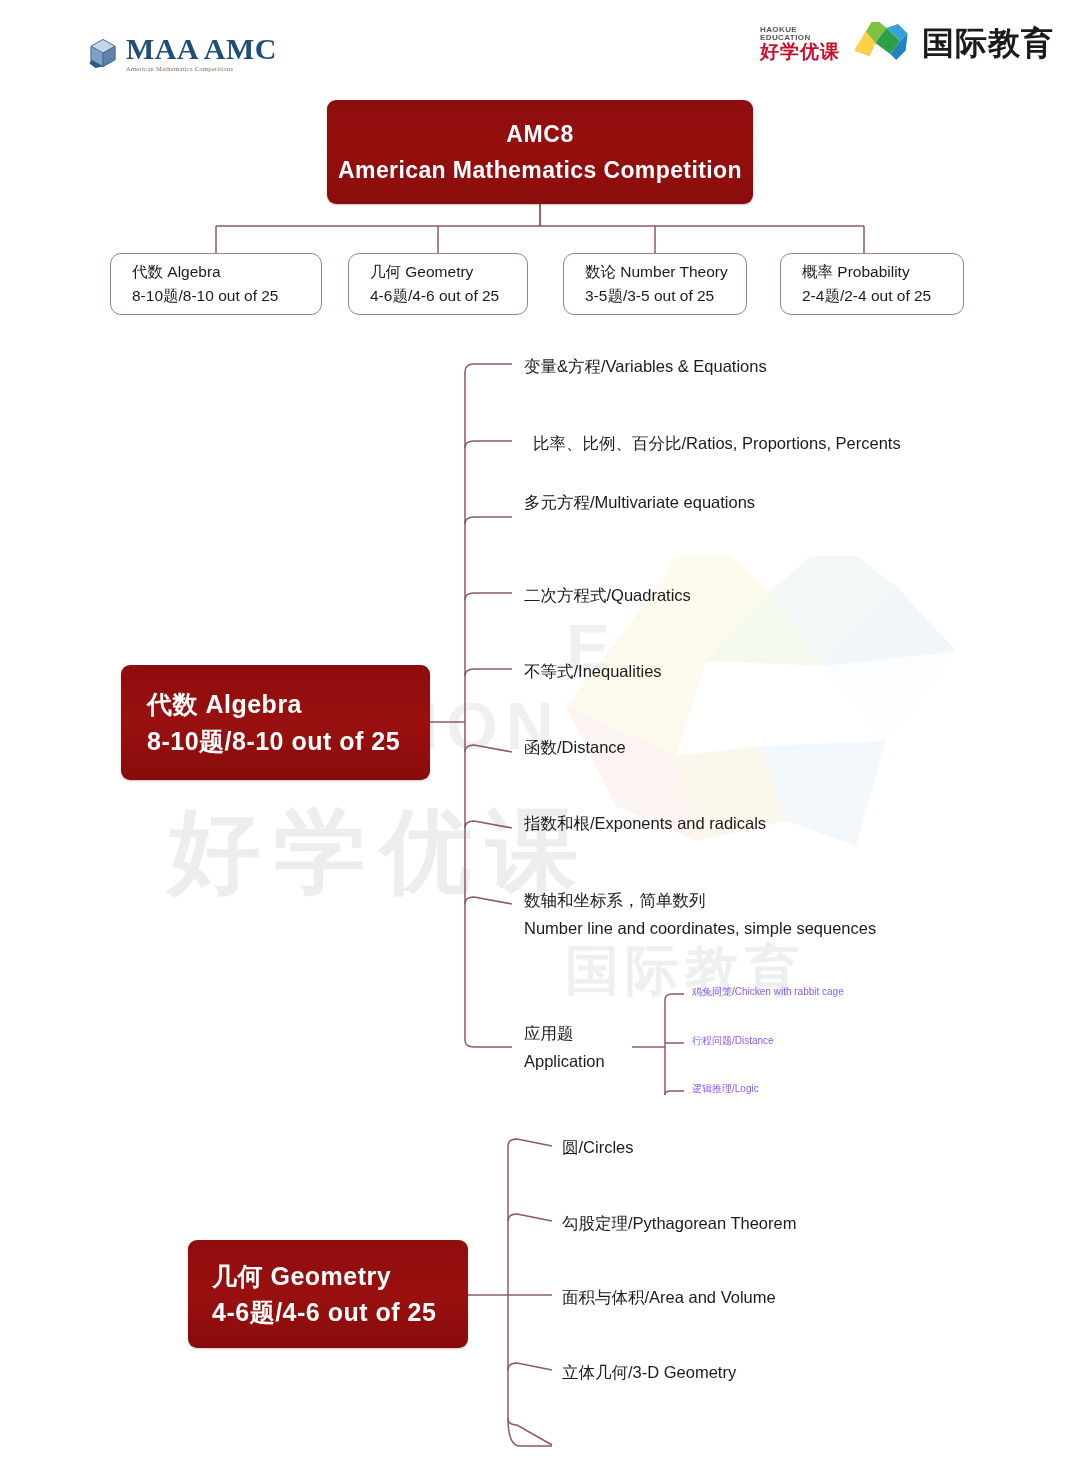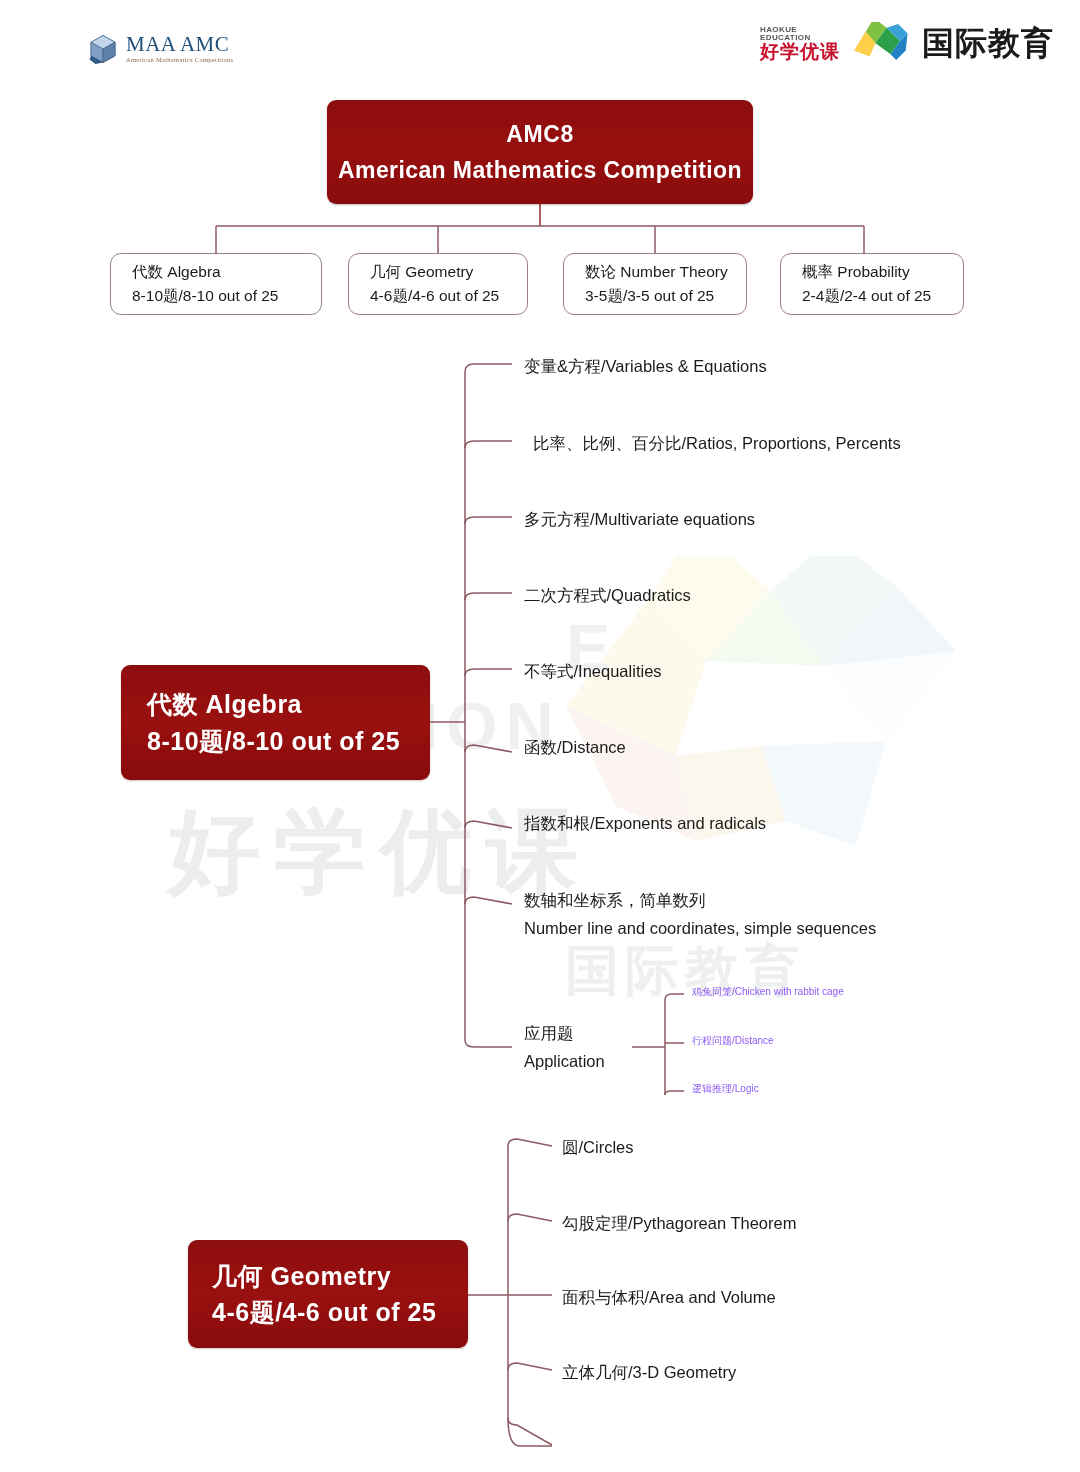--- a/index.html
+++ b/index.html
@@ -35,21 +35,21 @@
   .wm-en2{
     position:absolute;left:420px;top:688px;
     font-size:66px;font-weight:bold;letter-spacing:8px;
     color:#f0f0f0;white-space:nowrap;
   }
 
   
   #hdr-left{position:absolute;left:88px;top:34px;display:flex;align-items:center;gap:8px;z-index:5;}
   .maa-mark{width:30px;height:30px;flex:none;}
   .maa-txt{display:flex;flex-direction:column;line-height:1;}
-  .maa-txt .t1{font-family:"Liberation Serif",serif;font-weight:normal;font-size:21px;color:#1f4e79;letter-spacing:.5px;}
+  .maa-txt .t1{font-family:"Liberation Serif",serif;font-weight:bold;font-size:30px;color:#1f4e79;letter-spacing:.5px;}
   .maa-txt .t2{font-family:"Liberation Serif",serif;font-size:6.5px;color:#8a6a4a;letter-spacing:.3px;margin-top:2px;}
 
   #hdr-right{position:absolute;right:26px;top:22px;display:flex;align-items:center;gap:12px;z-index:5;}
   .hk-block{display:flex;flex-direction:column;align-items:flex-start;line-height:1.05;}
   .hk-en{font-size:8px;color:#555;letter-spacing:.4px;font-weight:bold;}
   .hk-cn{font-size:19px;color:#c8102e;font-weight:bold;letter-spacing:1px;font-family:"DejaVu Sans",sans-serif;}
   .hk-ribbon{width:58px;height:38px;margin-bottom:6px;}
   .gj-cn{font-size:32px;font-weight:bold;color:#1b1b1b;letter-spacing:1px;font-family:"DejaVu Sans",sans-serif;}
 
   
@@ -225,21 +225,21 @@
     <div class="cl">2-4题/2-4 out of 25</div>
   </div>
 
   <div class="node big-red alg-box">
     <div class="rl">代数 Algebra</div>
     <div class="rl">8-10题/8-10 out of 25</div>
   </div>
 
   <div class="leaf" style="left:524px;top:353px;">变量&amp;方程/Variables &amp; Equations</div>
   <div class="leaf" style="left:524px;top:430px;margin-left:9px;">比率、比例、百分比/Ratios, Proportions, Percents</div>
-  <div class="leaf" style="left:524px;top:506px;">多元方程/Multivariate equations</div>
+  <div class="leaf" style="left:524px;top:489px;">多元方程/Multivariate equations</div>
   <div class="leaf" style="left:524px;top:582px;">二次方程式/Quadratics</div>
   <div class="leaf" style="left:524px;top:658px;">不等式/Inequalities</div>
   <div class="leaf" style="left:524px;top:734px;">函数/Distance</div>
   <div class="leaf" style="left:524px;top:810px;">指数和根/Exponents and radicals</div>
 
   <div class="leaf two" style="left:524px;top:886px;">
     <div>数轴和坐标系，简单数列</div>
     <div>Number line and coordinates, simple sequences</div>
   </div>
 

